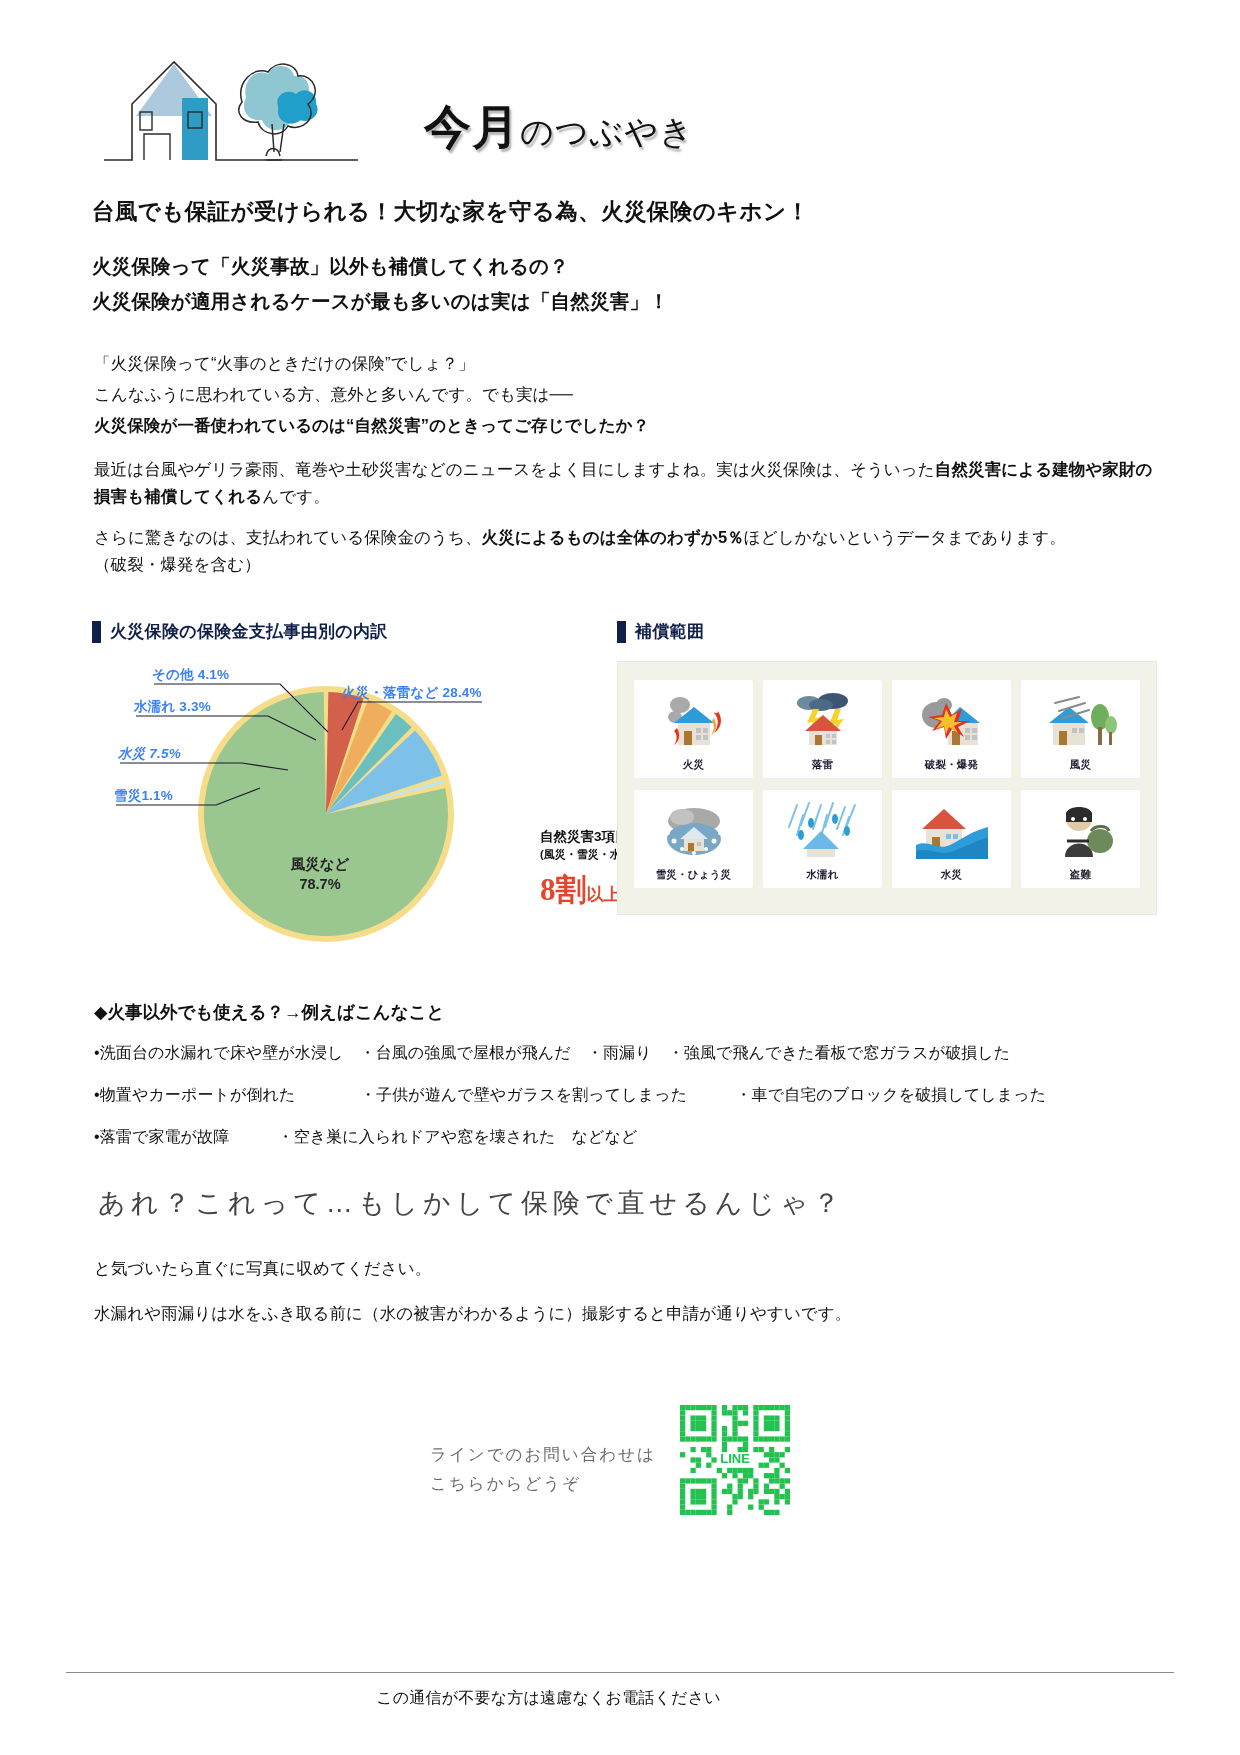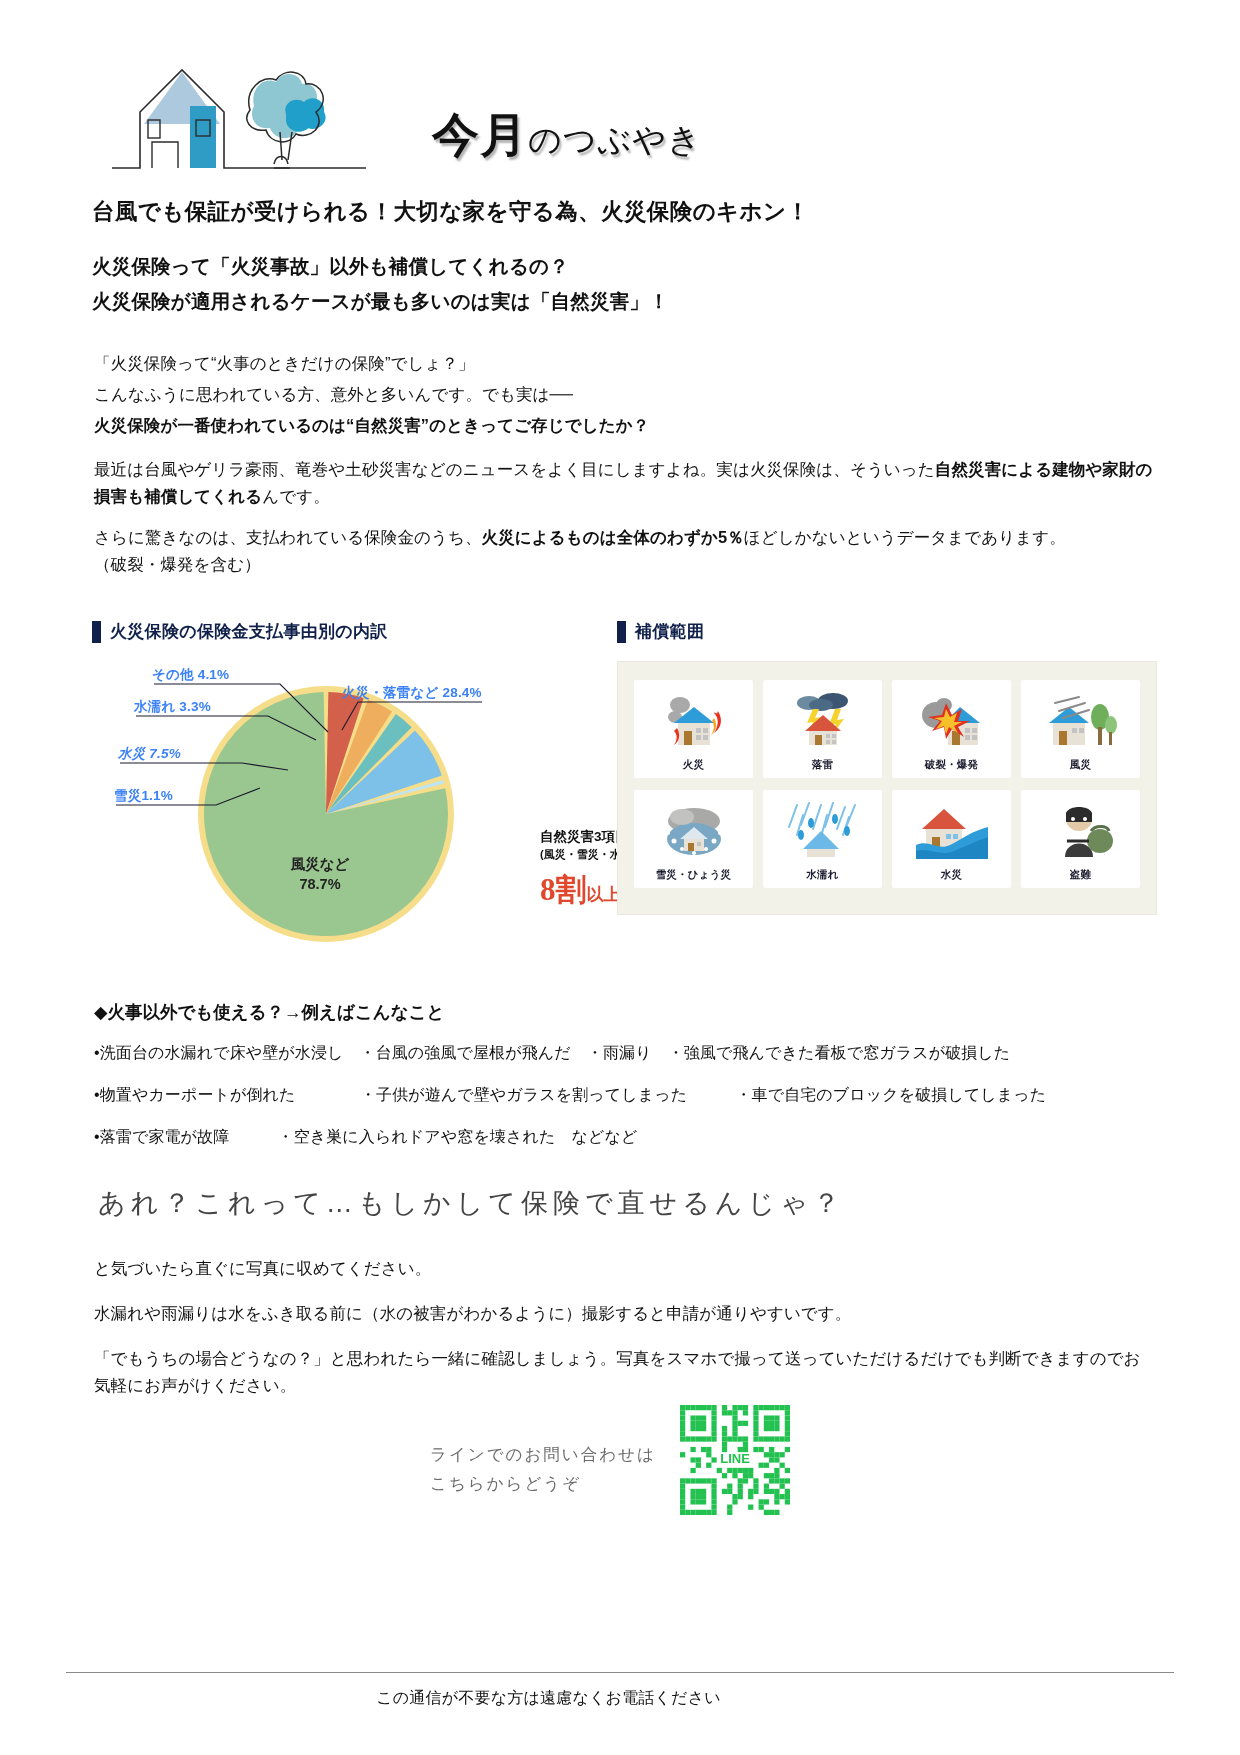--- a/index.html
+++ b/index.html
@@ -4,21 +4,21 @@
 <style>
   * { box-sizing: border-box; margin: 0; padding: 0; }
   html, body {
     width: 1240px;
     height: 1755px;
     background: #ffffff;
     font-family: "Liberation Sans", "DejaVu Sans", sans-serif;
     color: #111111;
     overflow: hidden;
   }
-  .page { position: relative; width: 1240px; height: 1755px; padding: 12px; }
+  .page { position: relative; width: 1240px; height: 1755px; padding: 4px; }
 
   
   .header { position: relative; height: 180px; }
   .logo-art { position: absolute; left: 92px; top: 52px; width: 270px; height: 110px; }
   .title-main {
     position: absolute; left: 420px; top: 92px;
     font-family: "Liberation Serif", "DejaVu Serif", serif;
     font-size: 47px; font-weight: 700; letter-spacing: 1px;
     color: #111; text-shadow: 2px 3px 2px rgba(120,120,120,0.55);
     white-space: nowrap;
@@ -409,21 +409,20 @@
 
   <div class="ex-head">◆火事以外でも使える？→例えばこんなこと</div>
   <div class="ex-line ex1">•洗面台の水漏れで床や壁が水浸し　・台風の強風で屋根が飛んだ　・雨漏り　・強風で飛んできた看板で窓ガラスが破損した</div>
   <div class="ex-line ex2">•物置やカーポートが倒れた　　　　・子供が遊んで壁やガラスを割ってしまった　　　・車で自宅のブロックを破損してしまった</div>
   <div class="ex-line ex3">•落雷で家電が故障　　　・空き巣に入られドアや窓を壊された　などなど</div>
 
   <div class="bigq">あれ？これって…もしかして保険で直せるんじゃ？</div>
 
   <div class="cl c1">と気づいたら直ぐに写真に収めてください。</div>
   <div class="cl c2">水漏れや雨漏りは水をふき取る前に（水の被害がわかるように）撮影すると申請が通りやすいです。</div>
-  <div class="cl c3">「でもうちの場合どうなの？」と思われたら一緒に確認しましょう。写真をスマホで撮って送っていただけるだけでも判断できますのでお気軽にお声がけください。</div>
 
   <div class="qr-text">
     <div>ラインでのお問い合わせは</div>
     <div>こちらからどうぞ</div>
   </div>
   <div class="qr-box">
     <svg id="qr-svg" width="110" height="110" viewBox="0 0 110 110">
         <rect width="110" height="110" fill="#fff"></rect>
         <rect x="0" y="0" width="5.238095238095238" height="5.238095238095238" fill="#23c14f"></rect>
         <rect x="0" y="5.238095238095238" width="5.238095238095238" height="5.238095238095238" fill="#23c14f"></rect>

